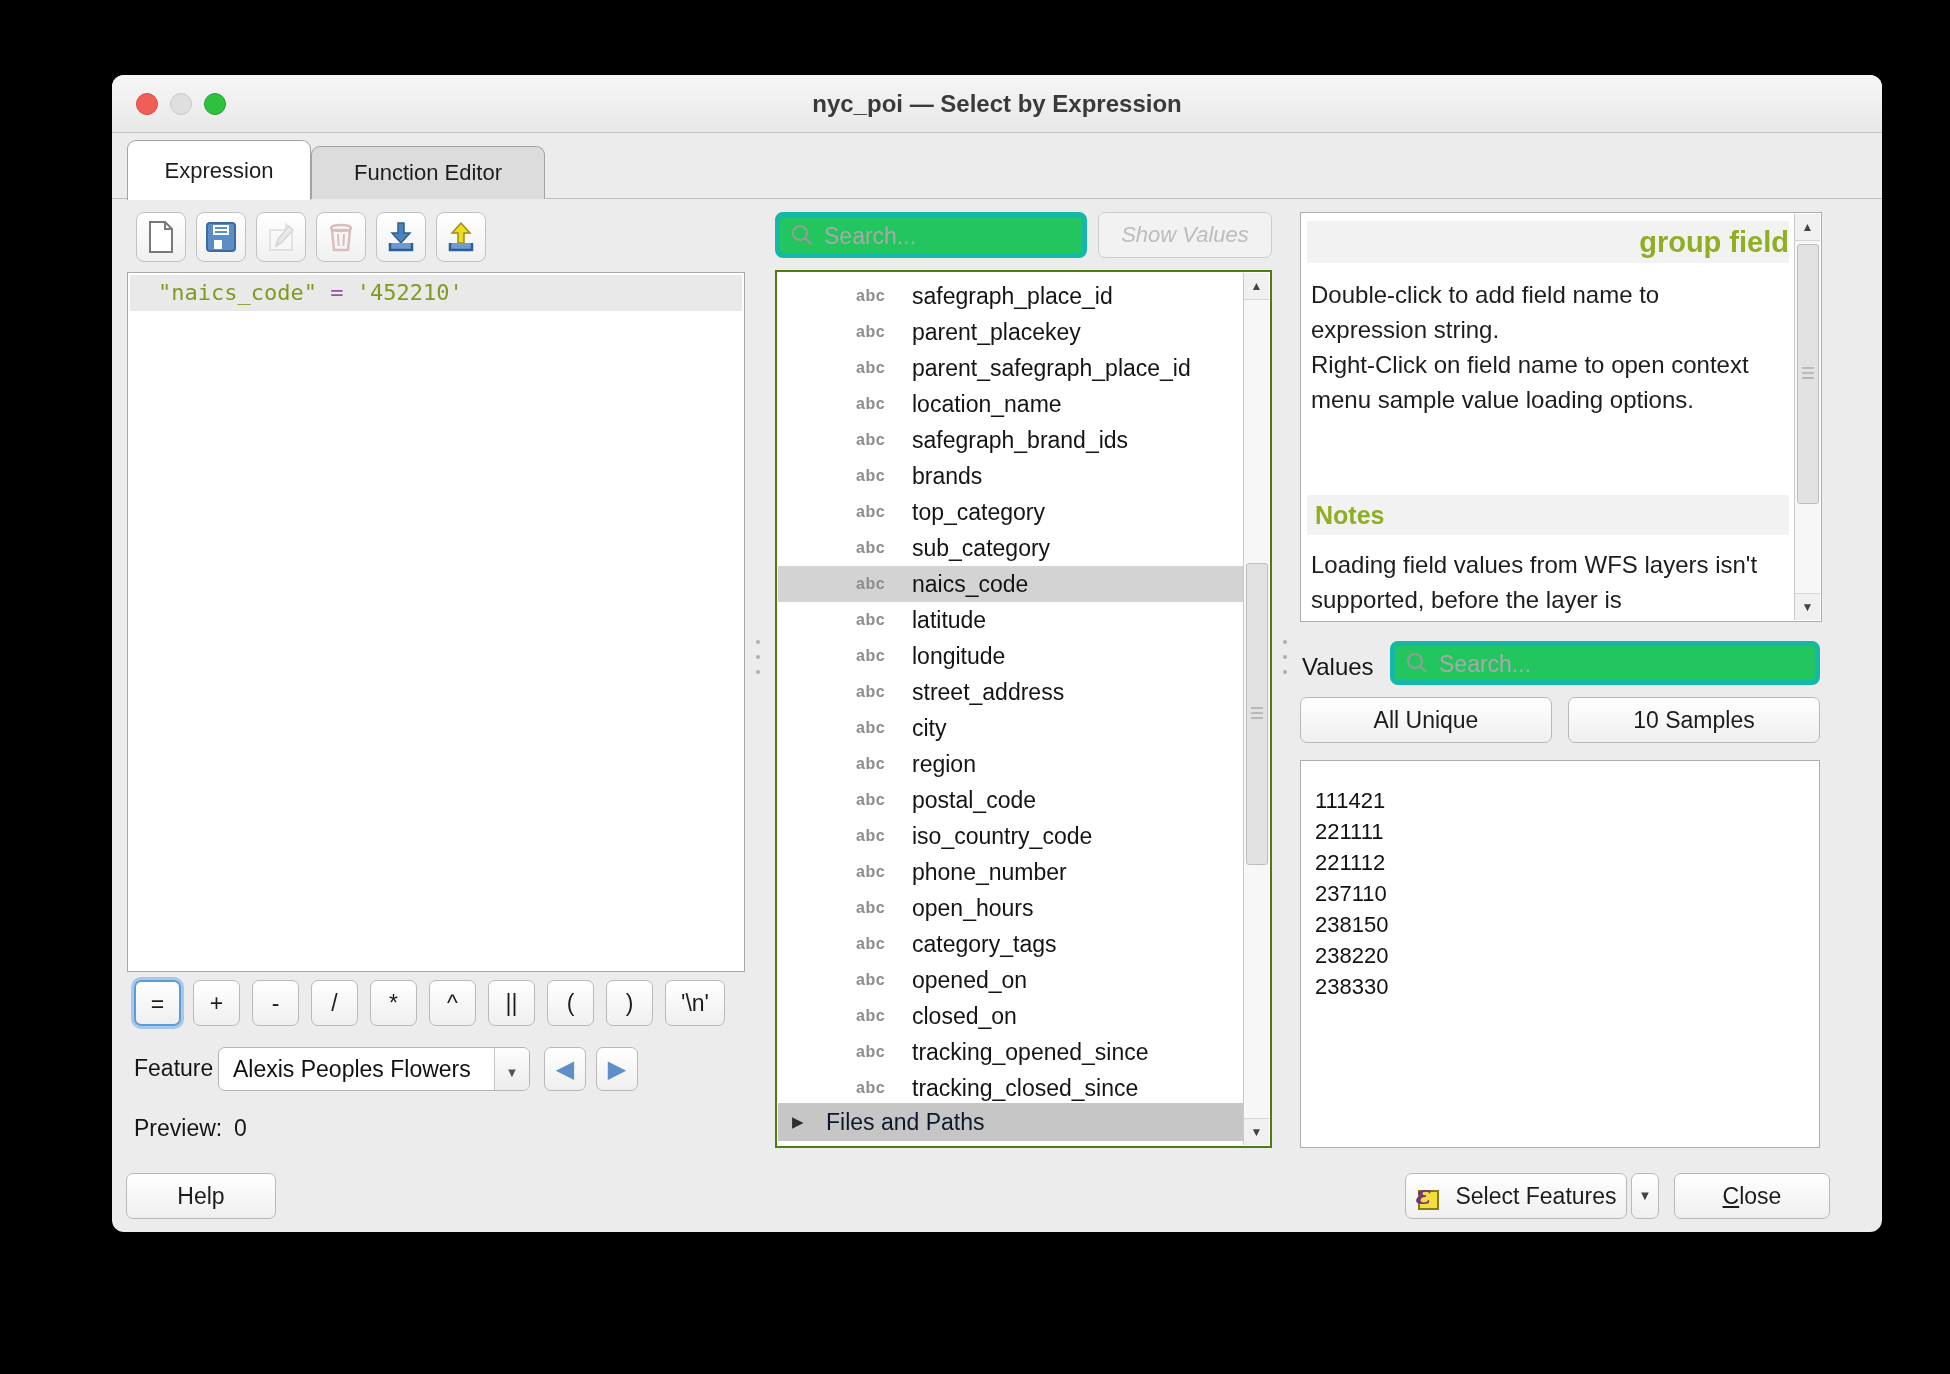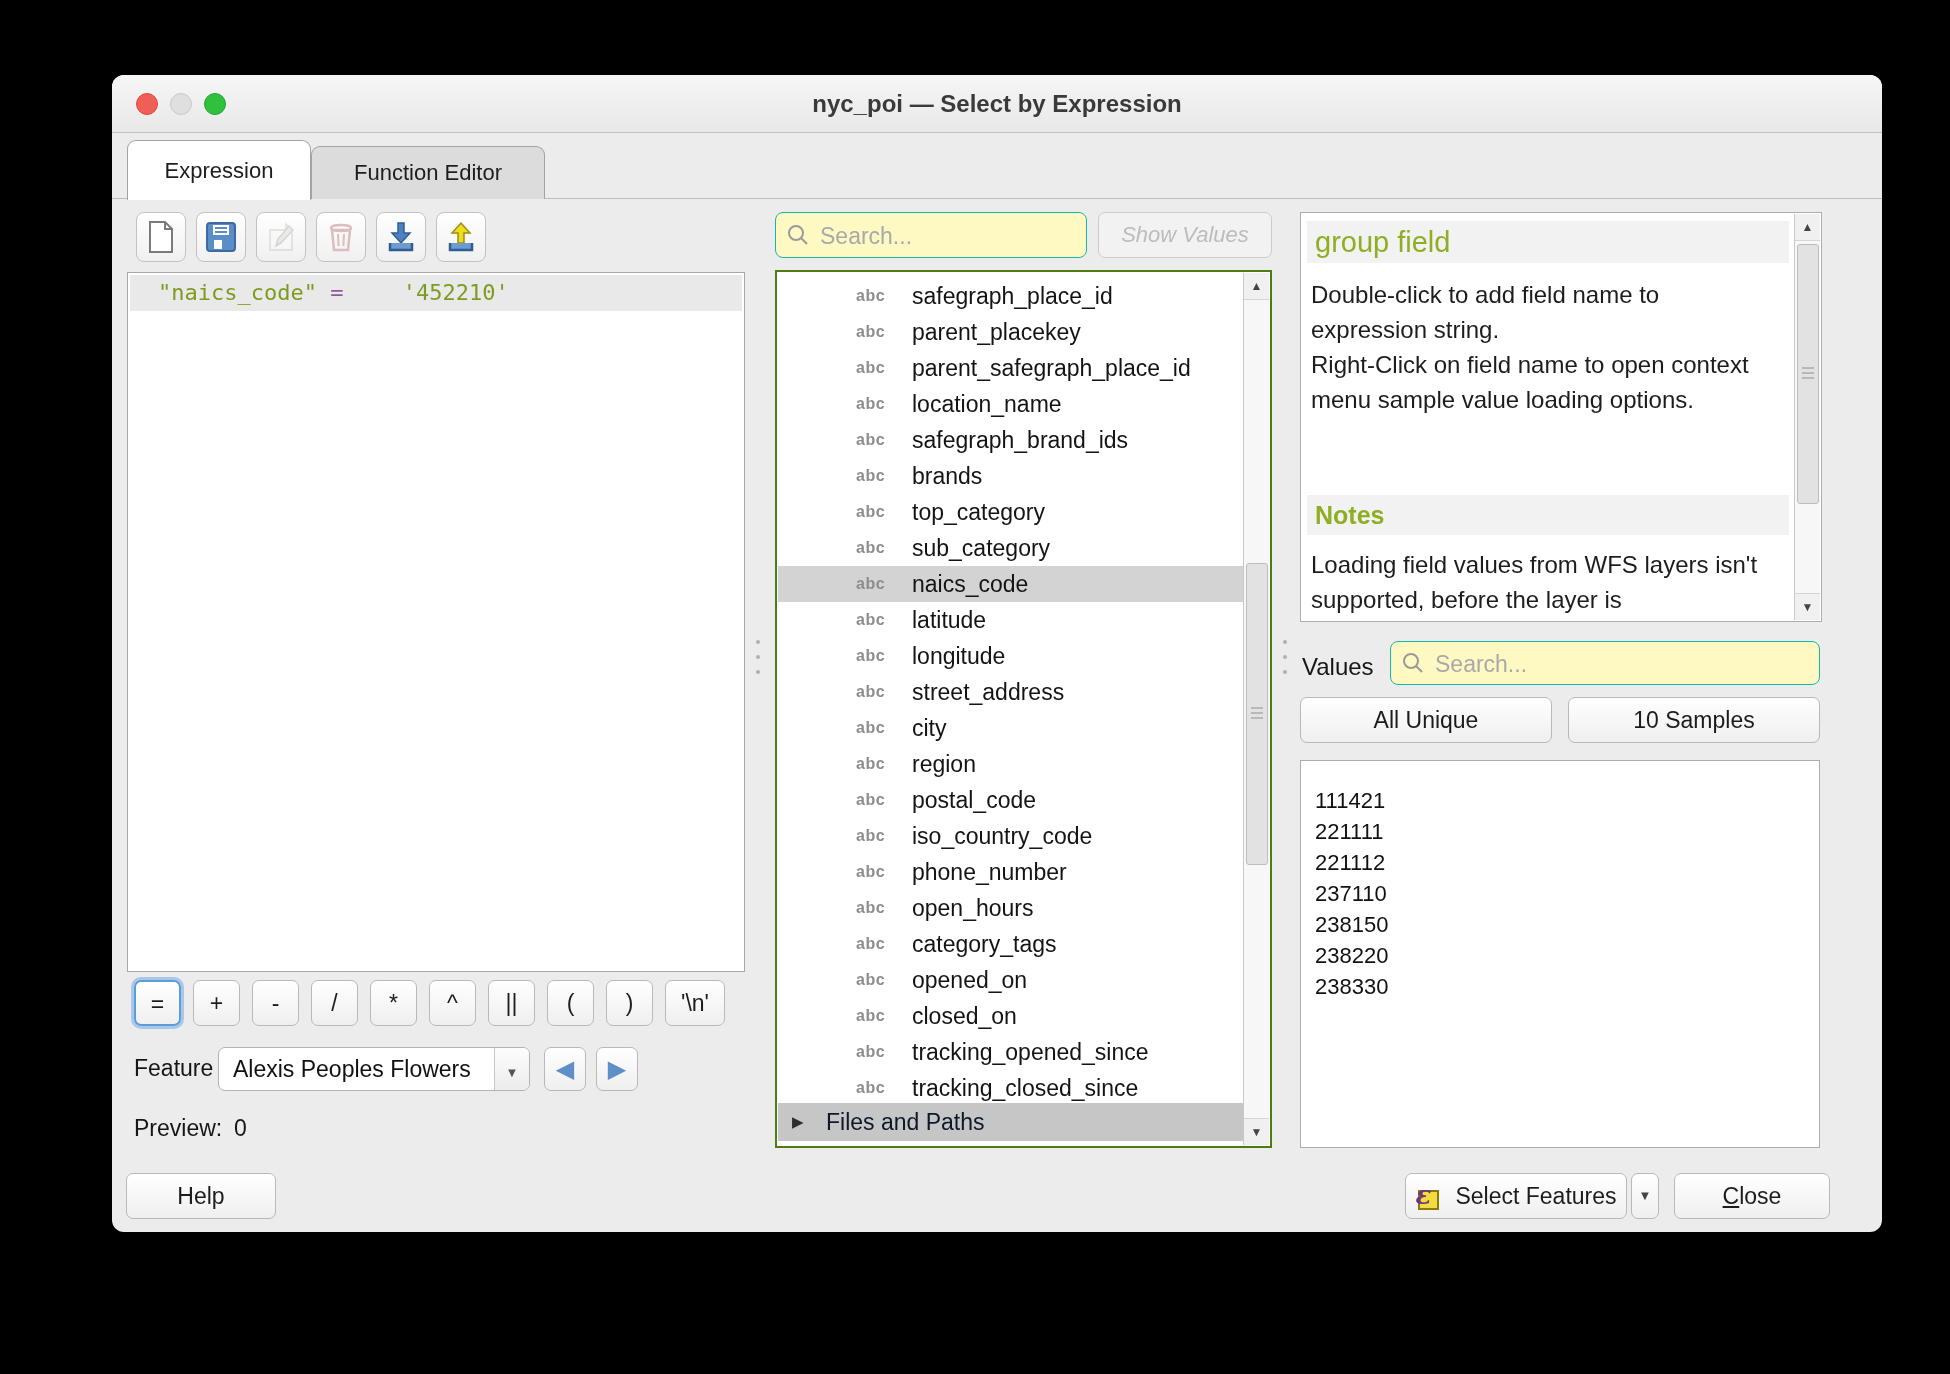--- a/index.html
+++ b/index.html
@@ -28,35 +28,35 @@
     border-radius:7px;font-size:22px;color:#1c1c1c;text-align:center;box-sizing:border-box;}
   .btn.disabled{background:#f2f2f2;color:#bcbcbc;border-color:#cccccc;font-style:italic;}
   
   .toolbtn{position:absolute;top:137px;width:48px;height:48px;background:linear-gradient(#ffffff,#f0f0f0);
     border:1px solid #c2c2c2;border-radius:8px;display:flex;align-items:center;justify-content:center;}
   
   .editor{position:absolute;left:15px;top:197px;width:618px;height:700px;background:#fff;
     border:1px solid #a8a8a8;box-sizing:border-box;}
   .curline{position:absolute;left:2px;right:2px;top:2px;height:36px;background:#e9e9e9;
     font-family:"DejaVu Sans Mono",monospace;font-size:22px;line-height:36px;padding-left:28px;white-space:pre;}
-  .tok-field{color:#7d9b1f;} .tok-op{color:#9355a0;} .tok-str{color:#7d9b1f;margin-left:46px;}
+  .tok-field{color:#7d9b1f;} .tok-op{color:#9355a0;} .tok-str{color:#7d9b1f;}
   
   .opbtn{top:905px;height:46px;width:47px;line-height:44px;font-size:23px;}
   .opbtn.focused{border:2px solid #5b9dd9;box-shadow:0 0 0 3px rgba(90,156,230,.45);}
   
   .lbl{position:absolute;font-size:23px;color:#161616;}
   .combo{position:absolute;left:106px;top:972px;width:312px;height:44px;background:#fff;
     border:1px solid #b3b3b3;border-radius:7px;box-sizing:border-box;font-size:23px;line-height:42px;
     padding-left:14px;color:#111;}
   .combo .arrowpart{position:absolute;right:0;top:0;width:34px;height:42px;border-left:1px solid #c6c6c6;
     background:linear-gradient(#fdfdfd,#ececec);border-radius:0 6px 6px 0;text-align:center;}
   .combo .arrowpart span{font-size:13px;color:#555;line-height:42px;}
   .navbtn{top:972px;width:42px;height:44px;line-height:42px;font-size:24px;color:#5e8fc9;}
   
-  .searchbox{position:absolute;background:#fef9c3;border:1px solid #14b8a6;border-radius:8px;box-sizing:border-box;}
+  .searchbox{position:absolute;background:#22c55e;border:5px solid #14b8a6;border-radius:8px;box-sizing:border-box;}
   .searchbox svg{position:absolute;left:11px;top:50%;margin-top:-11px;}
   .searchbox input{position:absolute;left:42px;top:0;right:8px;height:100%;border:none;outline:none;
     font-size:23px;color:#222;background:transparent;font-family:"Liberation Sans",sans-serif;}
   .searchbox input::placeholder{color:#a9a9a9;}
   .fieldlist{position:absolute;left:663px;top:195px;width:497px;height:878px;background:#fff;
     border:2px solid #4d7c0f;box-sizing:border-box;overflow:hidden;}
   .frow{position:absolute;left:1px;width:469px;height:36px;line-height:36px;}
   .frow.sel{background:#d3d3d3;}
   .frow .abc{position:absolute;left:78px;width:46px;text-align:left;font-size:16px;font-weight:bold;
     color:#8d8d8d;letter-spacing:.5px;}
@@ -71,21 +71,21 @@
     line-height:26px;background:#f0f0f0;}
   .sbtn.up{top:0;border-bottom:1px solid #d5d5d5;}
   .sbtn.down{bottom:0;border-top:1px solid #d5d5d5;}
   .sthumb{position:absolute;left:2px;width:20px;background:#e2e2e2;border:1px solid #bdbdbd;border-radius:3px;}
   .grip{position:absolute;left:50%;top:50%;width:12px;height:14px;margin:-7px 0 0 -6px;
     background:repeating-linear-gradient(#b9b9b9 0 2px,transparent 2px 5px);}
   
   .helpbox{position:absolute;left:1188px;top:137px;width:522px;height:410px;background:#fff;
     border:1px solid #adadad;box-sizing:border-box;overflow:hidden;}
   .hband{position:absolute;left:6px;right:32px;height:42px;background:#f2f2f2;}
-  .htitle{font-size:29px;font-weight:normal;color:#8fae23;line-height:42px;padding-left:8px;}
+  .htitle{font-size:29px;font-weight:bold;color:#8fae23;line-height:42px;padding-left:8px;text-align:right;}
   .hbody{position:absolute;left:10px;width:455px;font-size:24px;line-height:35px;color:#1d1d1d;
     white-space:pre-line;}
   .notes-title{font-size:25px;font-weight:bold;color:#8fae23;line-height:40px;padding-left:8px;}
   
   .twinbtn{top:622px;height:46px;line-height:44px;font-size:23px;}
   .valuesbox{position:absolute;left:1188px;top:685px;width:520px;height:388px;background:#fff;
     border:1px solid #adadad;box-sizing:border-box;padding:24px 14px;font-size:22px;line-height:31px;
     color:#111;}
   
   .footbtn{top:1098px;height:46px;line-height:44px;font-size:23px;}

